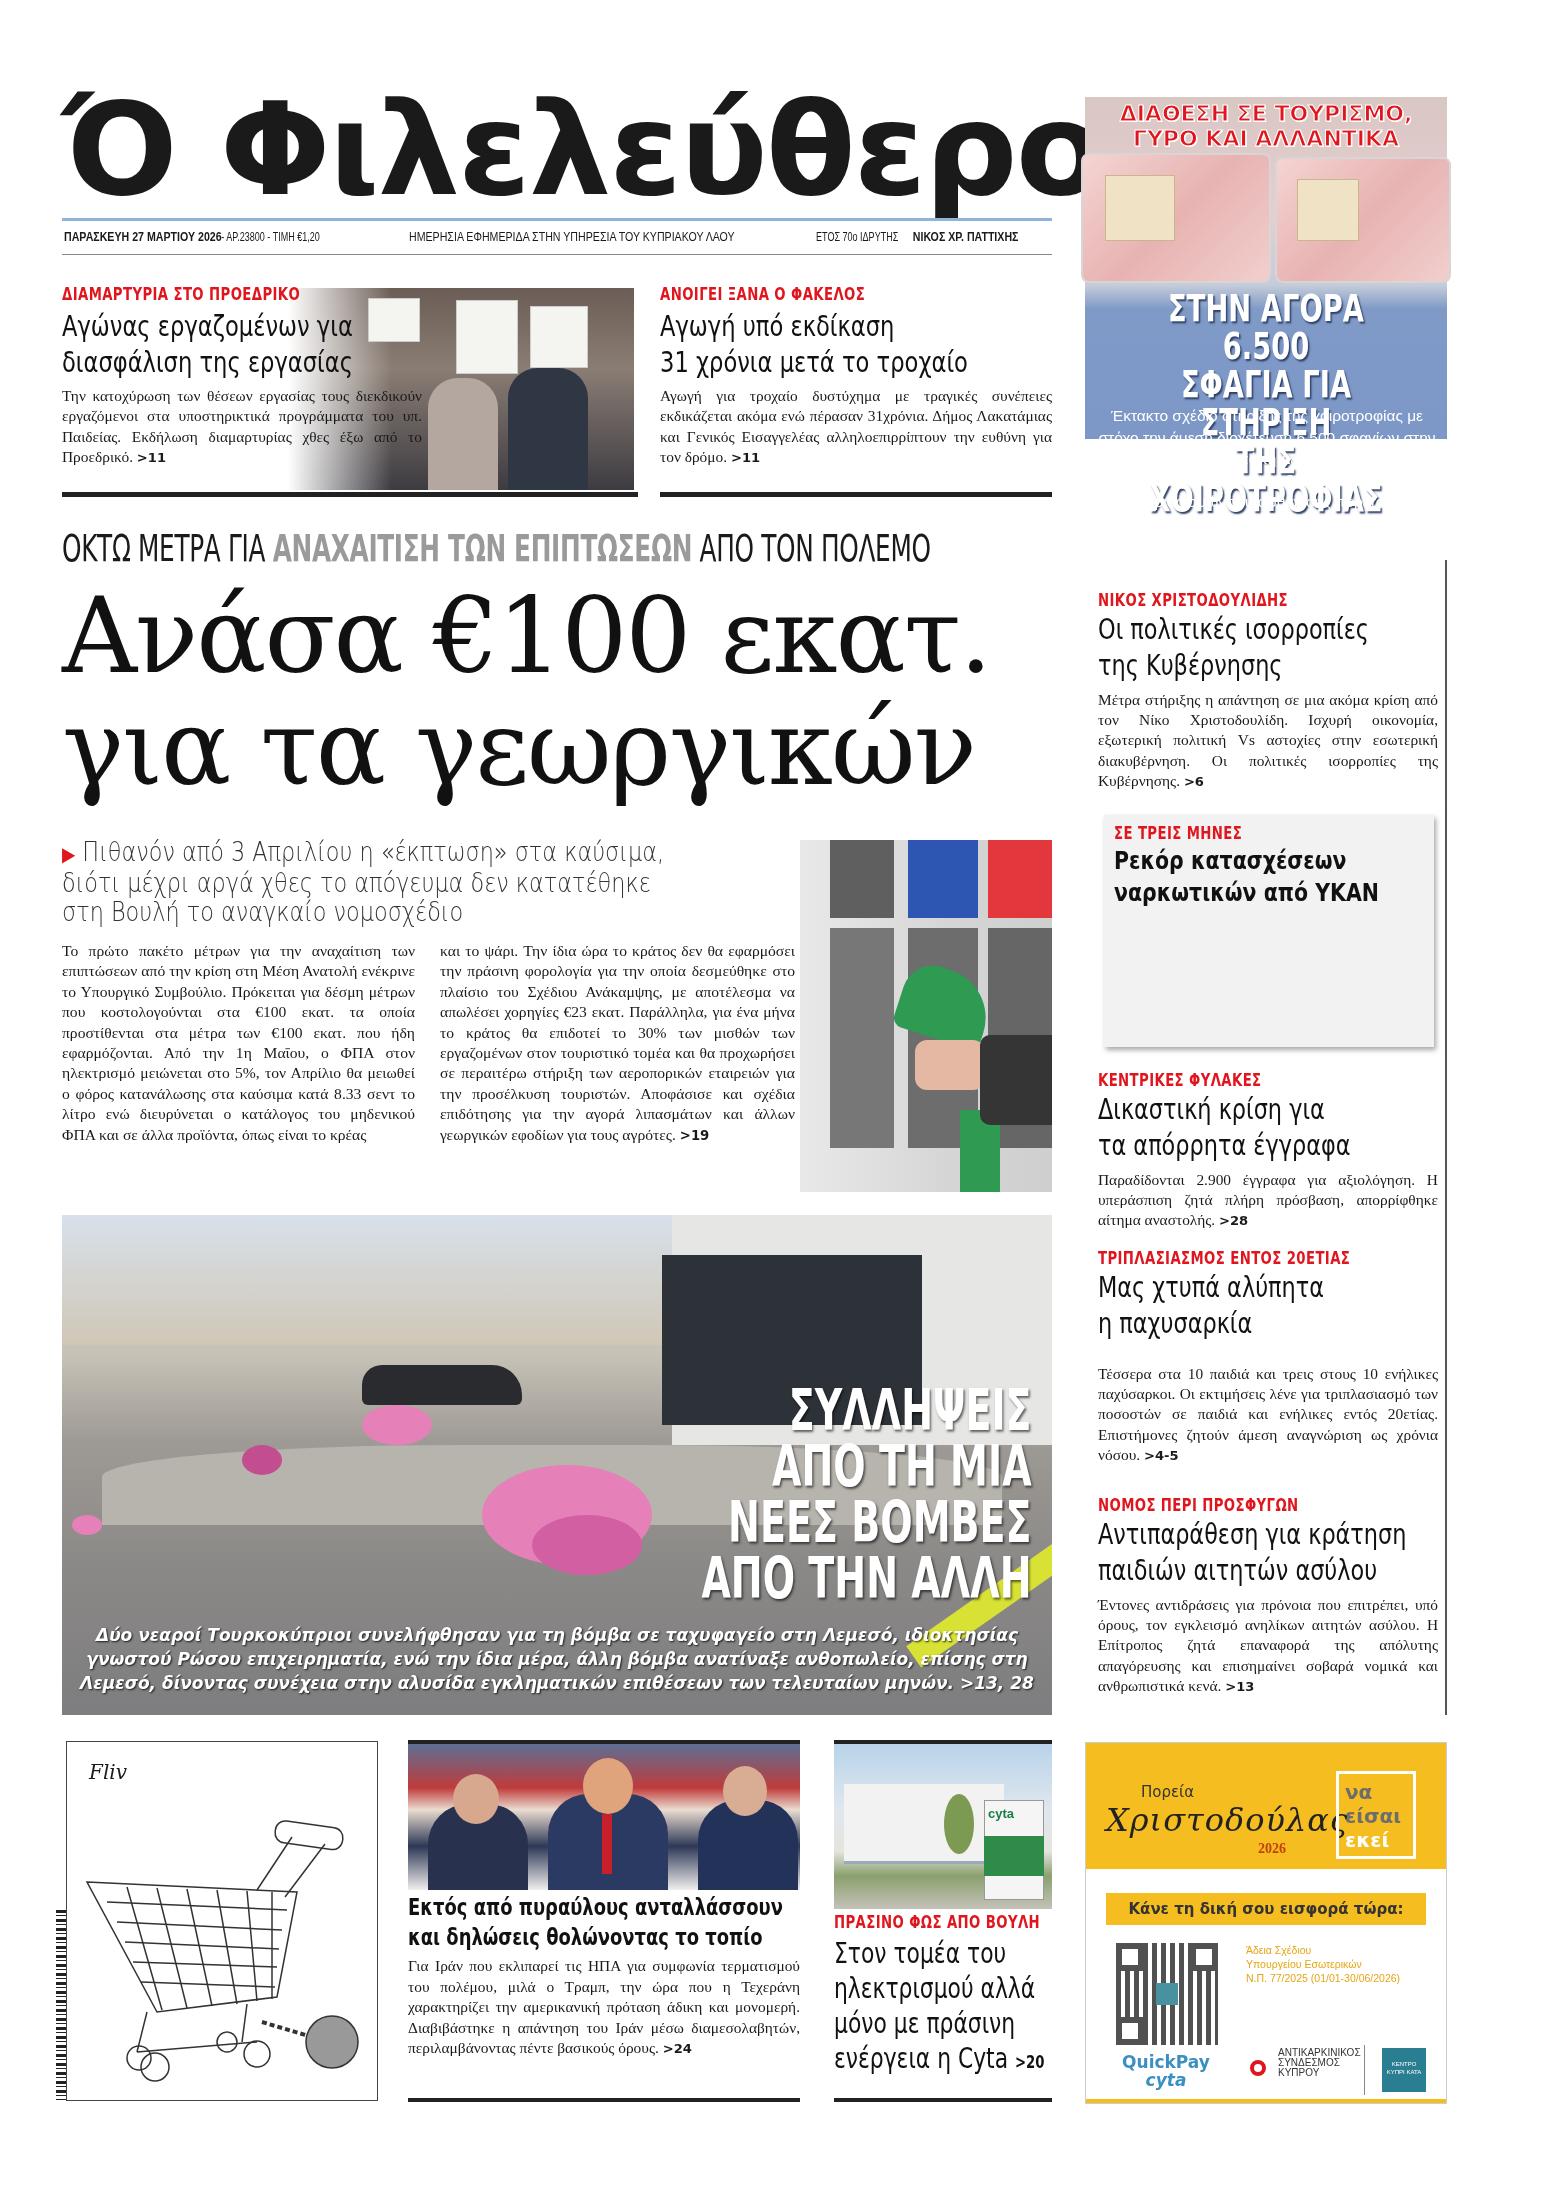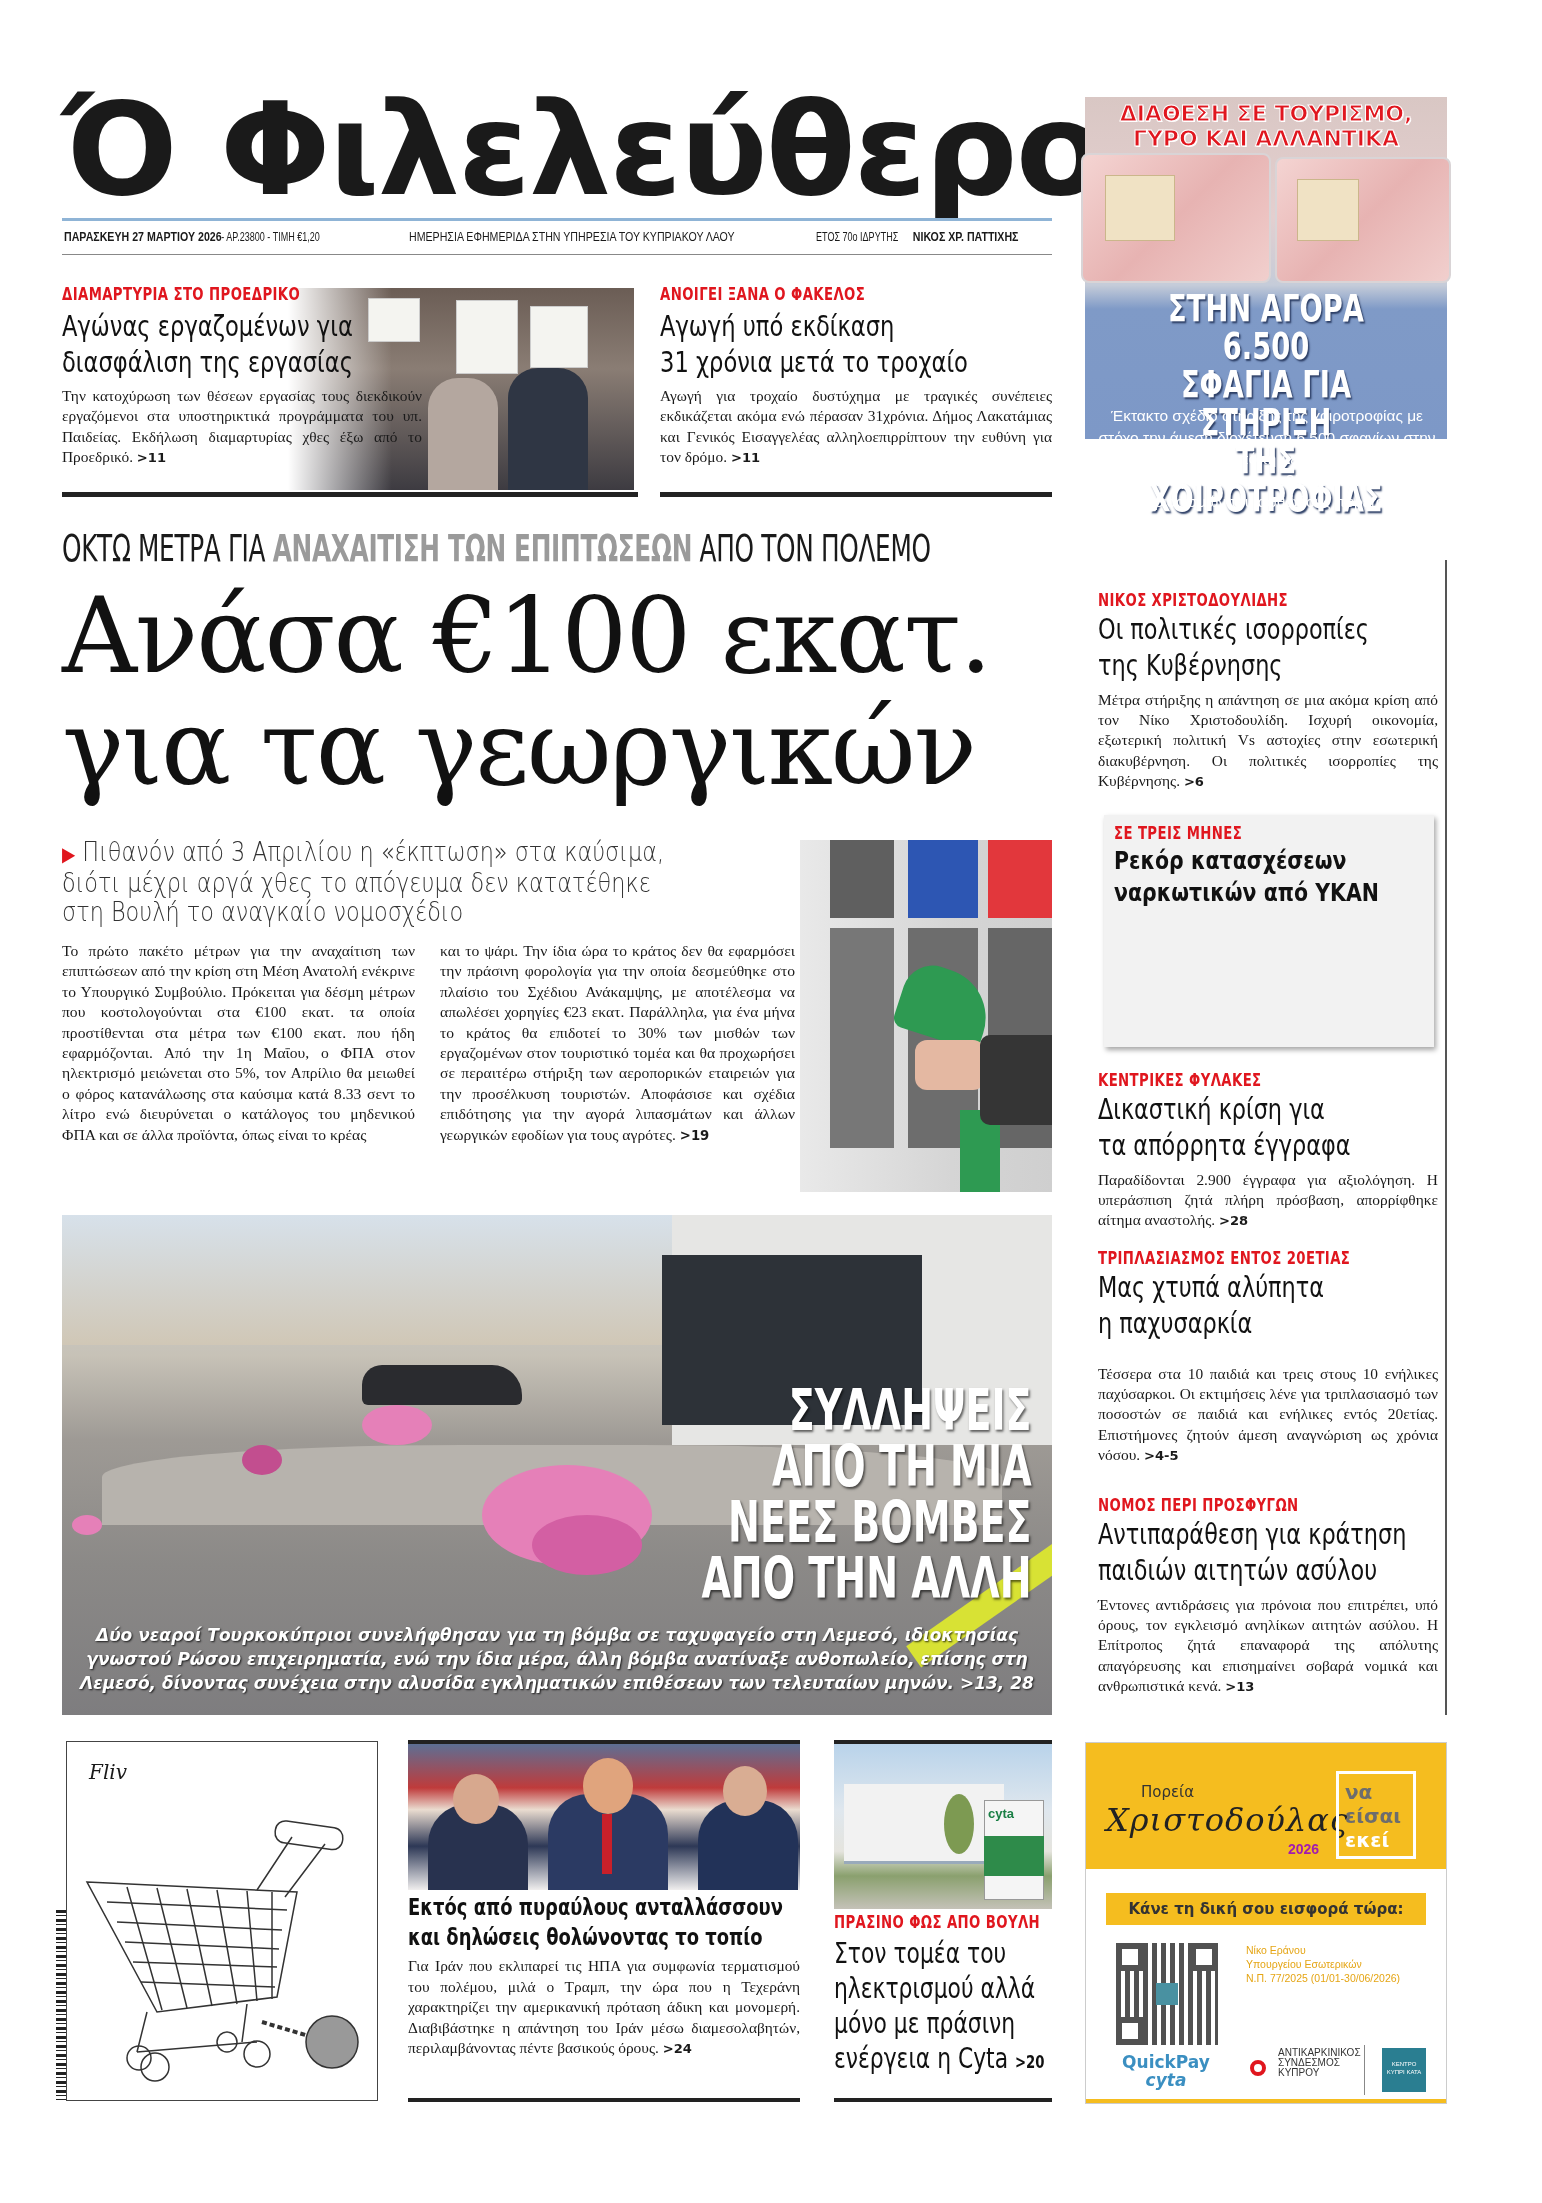--- a/index.html
+++ b/index.html
@@ -59,21 +59,21 @@
   #cyta-photo { left: 834px; top: 1744px; width: 218px; height: 165px; background: linear-gradient(180deg,#b9d3ea 0%,#dfe7ee 40%,#e5e4de 65%,#8aa06e 80%,#c4c2b8 100%); overflow:hidden; }
 
   
   #ad { left: 1085px; top: 1742px; width: 362px; height: 362px; border: 1px solid #ccc; background: #fff; }
   #ad .top { position: absolute; left: 0; top: 0; width: 100%; height: 126px; background: #f5bd1f; }
   #ad .band { position: absolute; left: 20px; top: 150px; width: 320px; height: 32px; background: #f5bd1f; text-align: center; font-family: "DejaVu Sans", sans-serif; font-weight: bold; font-size: 15px; line-height: 32px; color: #333; }
   #ad .besure { position: absolute; left: 250px; top: 28px; width: 80px; height: 88px; border: 3px solid #fff; color: #fff; font-family: "DejaVu Sans", sans-serif; font-weight: bold; font-size: 20px; line-height: 24px; padding: 6px 6px; }
   #ad .besure .dark { color: #6d6d6d; }
   #ad .porei { position: absolute; left: 55px; top: 40px; font-family: "DejaVu Sans", sans-serif; font-size: 15px; color: #333; }
   #ad .script { position: absolute; left: 20px; top: 58px; font-family: "DejaVu Serif", serif; font-style: italic; font-size: 32px; color: #222; letter-spacing: 1px; }
-  #ad .year { position: absolute; left: 202px; top: 98px; font-family: Liberation Sans, sans-serif; font-size: 14px; color: #a21caf; font-weight: bold; }
+  #ad .year { position: absolute; left: 172px; top: 98px; font-family: Liberation Serif, serif; font-size: 14px; color: #c2410c; font-weight: bold; }
   #ad .qr { position: absolute; left: 30px; top: 200px; width: 102px; height: 102px; background:
       repeating-linear-gradient(90deg,#333 0 5px,#fff 5px 9px),
       #fff; opacity: 0.85; }
   #ad .qrc { position: absolute; border: 6px solid #333; background: #fff; width: 28px; height: 28px; }
   #ad .permit { position: absolute; left: 160px; top: 200px; color: #e5a514; font-size: 10.5px; line-height: 14px; }
   #ad .qp { position: absolute; left: 30px; top: 310px; font-family: "DejaVu Sans", sans-serif; font-weight: bold; font-size: 17px; color: #3b8fc1; line-height: 18px; text-align: center; width: 100px; }
   #ad .acs { position: absolute; left: 162px; top: 305px; font-size: 10px; line-height: 10px; color: #333; padding-left: 30px; }
   #ad .acs .dot { position: absolute; left: 2px; top: 12px; width: 16px; height: 16px; border-radius: 50%; border: 4px solid #e0161e; }
   #ad .sep { position: absolute; left: 278px; top: 302px; width: 1px; height: 50px; background: #888; }
   #ad .badge { position: absolute; left: 296px; top: 305px; width: 44px; height: 44px; background: #2a7e91; color: #fff; font-size: 6px; text-align: center; line-height: 8px; padding-top: 12px; }
@@ -319,21 +319,21 @@
     <div>εκεί</div>
   </div>
   <div class="band">Κάνε τη δική σου εισφορά τώρα:</div>
   <div class="qr">
     <div class="qrc" style="left:0; top:0;"></div>
     <div class="qrc" style="right:0; top:0;"></div>
     <div class="qrc" style="left:0; bottom:0;"></div>
     <div style="position:absolute; left:40px; top:40px; width:22px; height:22px; background:#2a7e91;"></div>
   </div>
   <div class="permit">
-    <div>Νίκο Εράνου</div>
+    <div>Άδεια Σχέδιου</div>
     <div>Υπουργείου Εσωτερικών</div>
     <div>Ν.Π. 77/2025 (01/01-30/06/2026)</div>
   </div>
   <div class="qp">
     <div>QuickPay</div>
     <div style="font-style:italic;">cyta</div>
   </div>
   <div class="acs">
     <span class="dot"></span>
     <div>ΑΝΤΙΚΑΡΚΙΝΙΚΟΣ</div>

